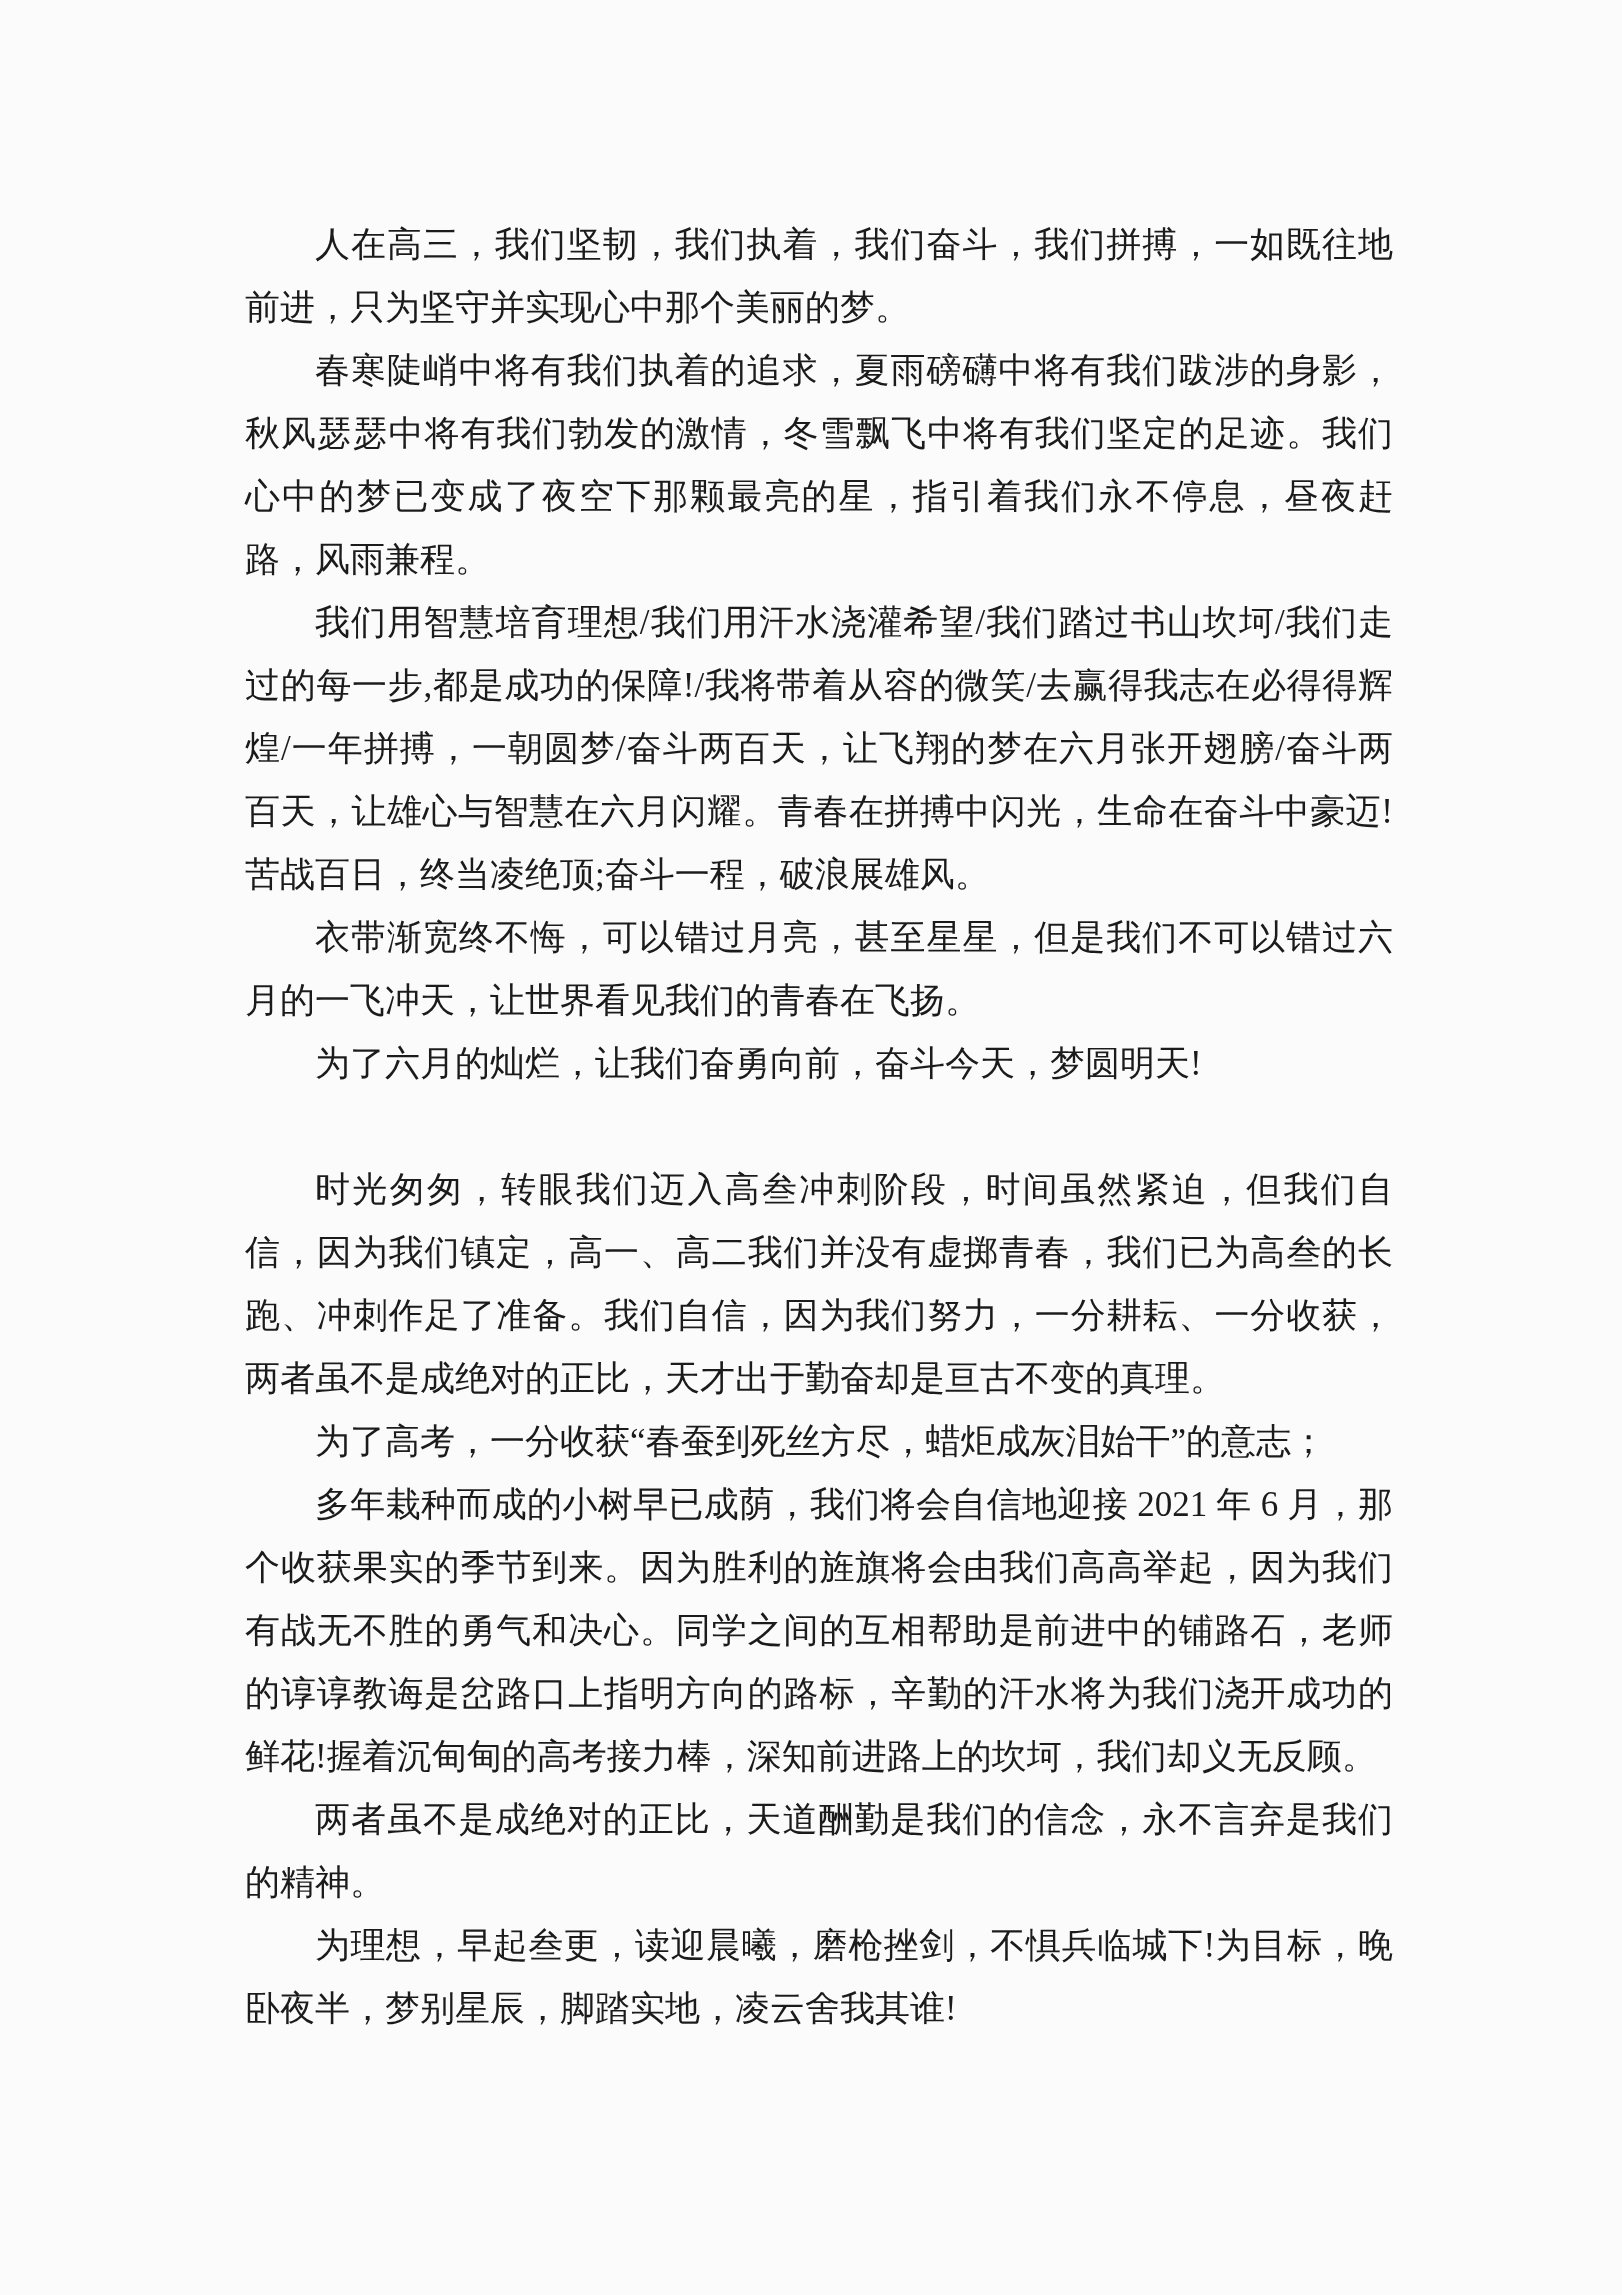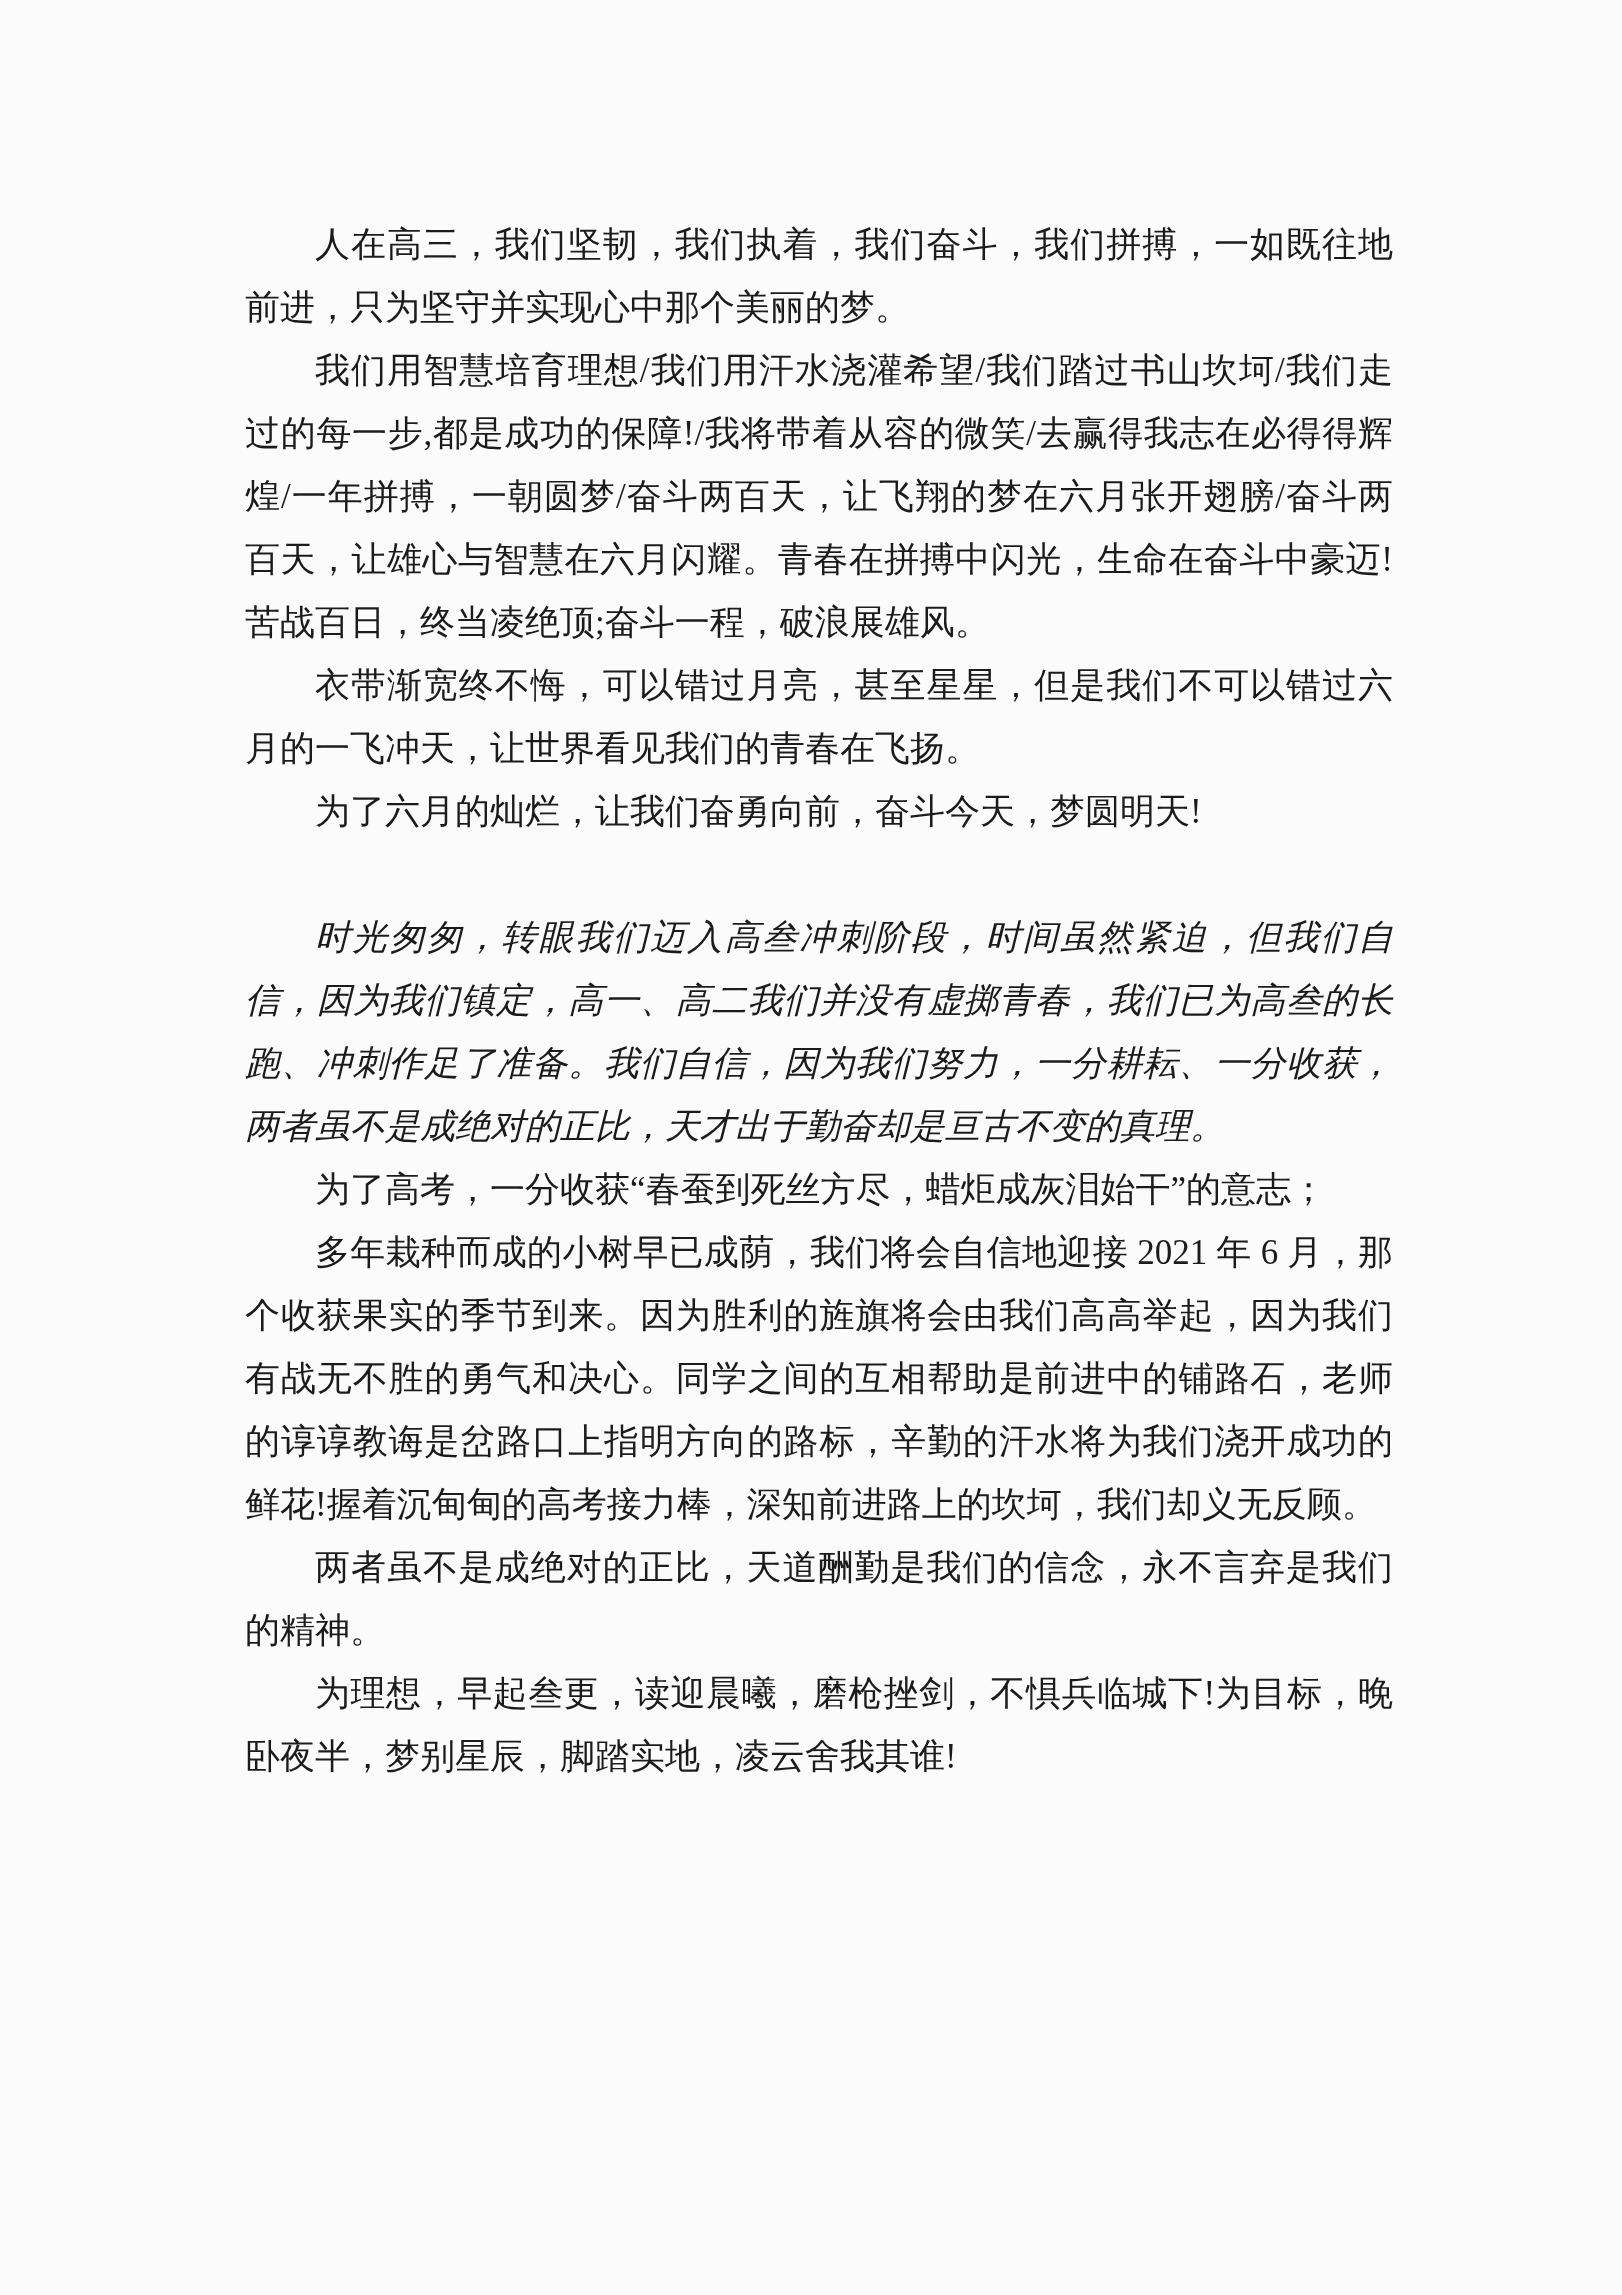--- a/index.html
+++ b/index.html
@@ -34,29 +34,29 @@
     color:var(--ink);
     text-align:justify;
     text-justify:inter-ideograph;
     text-indent:2em;
     word-break:break-all;
     overflow-wrap:break-word;
   }
   
   .section-gap{
     margin-top:63px;
-    font-style:italic;
   }
 </style>
 </head>
 <body>
 
 <main class="page">
   <article class="doc">
     <p class="para">人在高三，我们坚韧，我们执着，我们奋斗，我们拼搏，一如既往地前进，只为坚守并实现心中那个美丽的梦。</p>
+    <p class="para">春寒陡峭中将有我们执着的追求，夏雨磅礴中将有我们跋涉的身影，秋风瑟瑟中将有我们勃发的激情，冬雪飘飞中将有我们坚定的足迹。我们心中的梦已变成了夜空下那颗最亮的星，指引着我们永不停息，昼夜赶路，风雨兼程。</p>
     <p class="para">我们用智慧培育理想/我们用汗水浇灌希望/我们踏过书山坎坷/我们走过的每一步,都是成功的保障!/我将带着从容的微笑/去赢得我志在必得得辉煌/一年拼搏，一朝圆梦/奋斗两百天，让飞翔的梦在六月张开翅膀/奋斗两百天，让雄心与智慧在六月闪耀。青春在拼搏中闪光，生命在奋斗中豪迈!苦战百日，终当凌绝顶;奋斗一程，破浪展雄风。</p>
     <p class="para">衣带渐宽终不悔，可以错过月亮，甚至星星，但是我们不可以错过六月的一飞冲天，让世界看见我们的青春在飞扬。</p>
     <p class="para">为了六月的灿烂，让我们奋勇向前，奋斗今天，梦圆明天!</p>
     <p class="para section-gap">时光匆匆，转眼我们迈入高叁冲刺阶段，时间虽然紧迫，但我们自信，因为我们镇定，高一、高二我们并没有虚掷青春，我们已为高叁的长跑、冲刺作足了准备。我们自信，因为我们努力，一分耕耘、一分收获，两者虽不是成绝对的正比，天才出于勤奋却是亘古不变的真理。</p>
     <p class="para">为了高考，一分收获“春蚕到死丝方尽，蜡炬成灰泪始干”的意志；</p>
     <p class="para">多年栽种而成的小树早已成荫，我们将会自信地迎接 2021 年 6 月，那个收获果实的季节到来。因为胜利的旌旗将会由我们高高举起，因为我们有战无不胜的勇气和决心。同学之间的互相帮助是前进中的铺路石，老师的谆谆教诲是岔路口上指明方向的路标，辛勤的汗水将为我们浇开成功的鲜花!握着沉甸甸的高考接力棒，深知前进路上的坎坷，我们却义无反顾。</p>
     <p class="para">两者虽不是成绝对的正比，天道酬勤是我们的信念，永不言弃是我们的精神。</p>
     <p class="para">为理想，早起叁更，读迎晨曦，磨枪挫剑，不惧兵临城下!为目标，晚卧夜半，梦别星辰，脚踏实地，凌云舍我其谁!</p>
   </article>
 </main>

